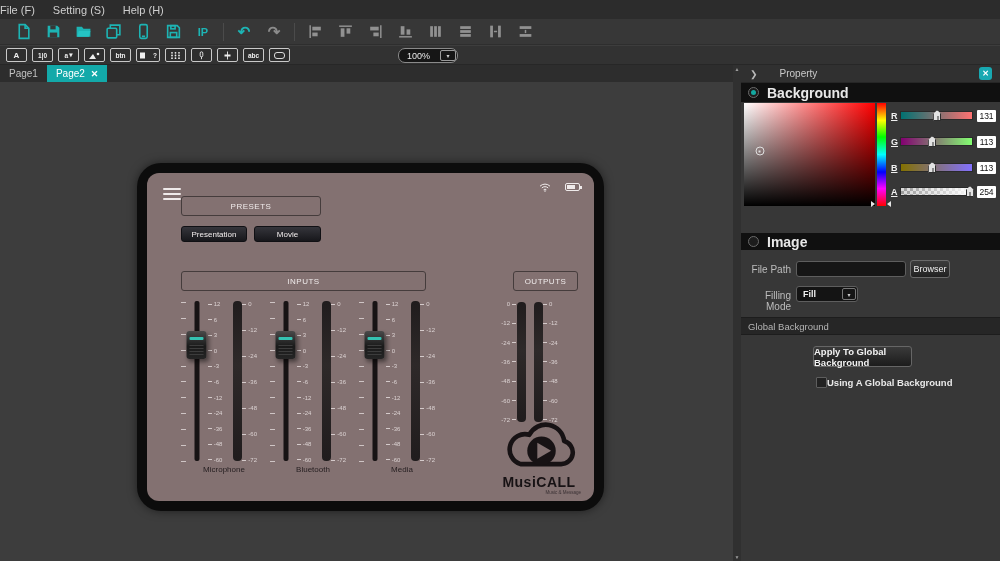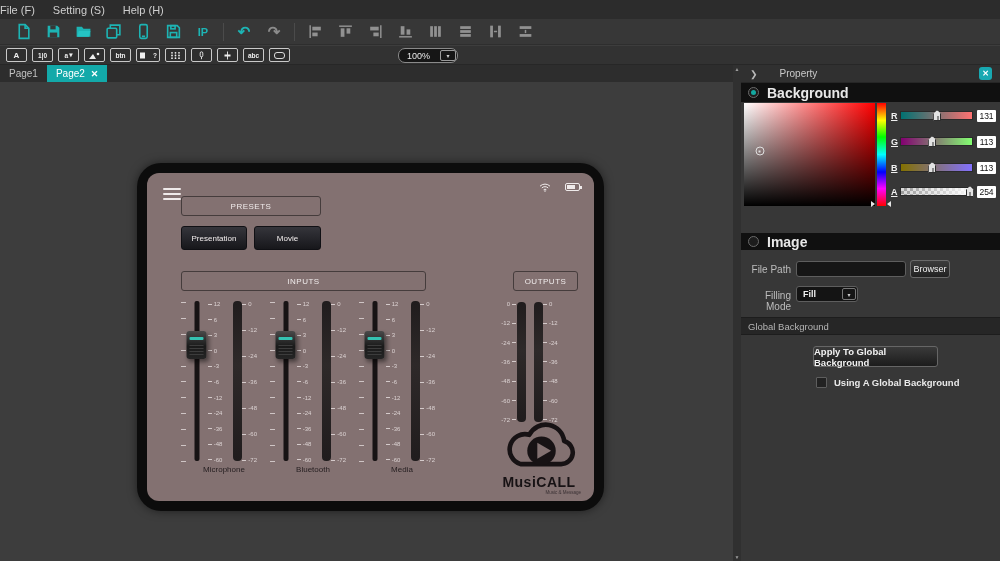--- a/index.html
+++ b/index.html
@@ -67,21 +67,21 @@
   .batt { width:15px; height:8px; border:1px solid #efeaea; border-radius:2px; position:relative; }
   .batt::after { content:""; position:absolute; right:-3px; top:1.5px; width:2px; height:3.5px; background:#efeaea; }
   .batt i { position:absolute; left:1px; top:1px; bottom:1px; width:8px; background:#efeaea; }
 
   .outline-box { position:absolute; border:1.5px solid #453c3c; border-radius:3px; color:#f0ebeb;
                  display:flex; align-items:center; justify-content:center; font-size:8px; letter-spacing:.5px; }
   .presets-box { left:34px; top:23px; width:140px; height:20px; }
   .inputs-box  { left:34px; top:98px; width:245px; height:20px; }
   .outputs-box { left:366px; top:98px; width:65px; height:20px; }
 
-  .dbtn { position:absolute; height:24px; background:linear-gradient(#35353b,#17171b); border:1px solid #101014;
+  .dbtn { position:absolute; height:16px; background:linear-gradient(#35353b,#17171b); border:1px solid #101014;
           border-radius:3px; color:#f2eded; font-size:8px; display:flex; align-items:center; justify-content:center;text-align:center; }
   .btn-presentation { left:34px; top:53px; width:66px; }
   .btn-movie { left:107px; top:53px; width:67px; }
 
   
   .channel { position:absolute; top:128px; width:86px; height:175px; }
   .ch-mic { left:34px; } .ch-bt { left:123px; } .ch-media { left:212px; }
   .strip { display:flex; height:160px; }
   .ticksL { width:5px; height:160px; margin-top:1px;
             background:repeating-linear-gradient(to bottom,#cfc5c5 0 1px,transparent 1px 15.9px); }
@@ -178,24 +178,24 @@
   .fillmode-label { left:0; top:225px; width:50px; }
   .fillmode-dd { position:absolute; left:55px; top:221px; width:62px; height:16px; background:#141414;
                  border:1px solid #5e5e5e; border-radius:3px; display:flex; align-items:center; }
   .fillmode-dd .dval { flex:1; color:#f0f0f0; font-size:9px; font-weight:bold; padding-left:6px; }
   .fillmode-dd .darr { width:14px; height:12px; margin-right:1px; border:1px solid #777; border-radius:2px;
                  color:#ccc; font-size:6px; display:flex; align-items:center; justify-content:center; }
 
   .global-head { position:absolute; left:0; top:252px; width:100%; height:18px; background:#262626;
                  border-top:1px solid #1d1d1d; border-bottom:1px solid #1d1d1d;
                  display:flex; align-items:center; color:#b5b5b5; font-size:9.5px; padding-left:7px; }
-  .apply-btn { position:absolute; left:72px; top:281px; width:125px; height:21px;
+  .apply-btn { position:absolute; left:72px; top:281px; width:99px; height:21px;
                background:linear-gradient(#3a3a3a,#1c1c1c); border:1px solid #666; border-radius:3px;
                color:#f2f2f2; font-size:9.5px; font-weight:bold; display:flex; align-items:center; justify-content:center; }
-  .check-row { position:absolute; left:75px; top:312px; display:flex; align-items:center; gap:7px; }
+  .check-row { position:absolute; left:75px; top:312px; display:flex; align-items:center; }
   .checkbox { width:11px; height:11px; background:#222; border:1px solid #5e5e5e; border-radius:1px; }
   .check-label { color:#e9e9e9; font-size:9.5px; font-weight:bold; }
 </style>
 </head>
 <body>
 
 <div class="menubar">
 
 <span class="mi">File (F)</span>
     <span class="mi">Setting (S)</span>

